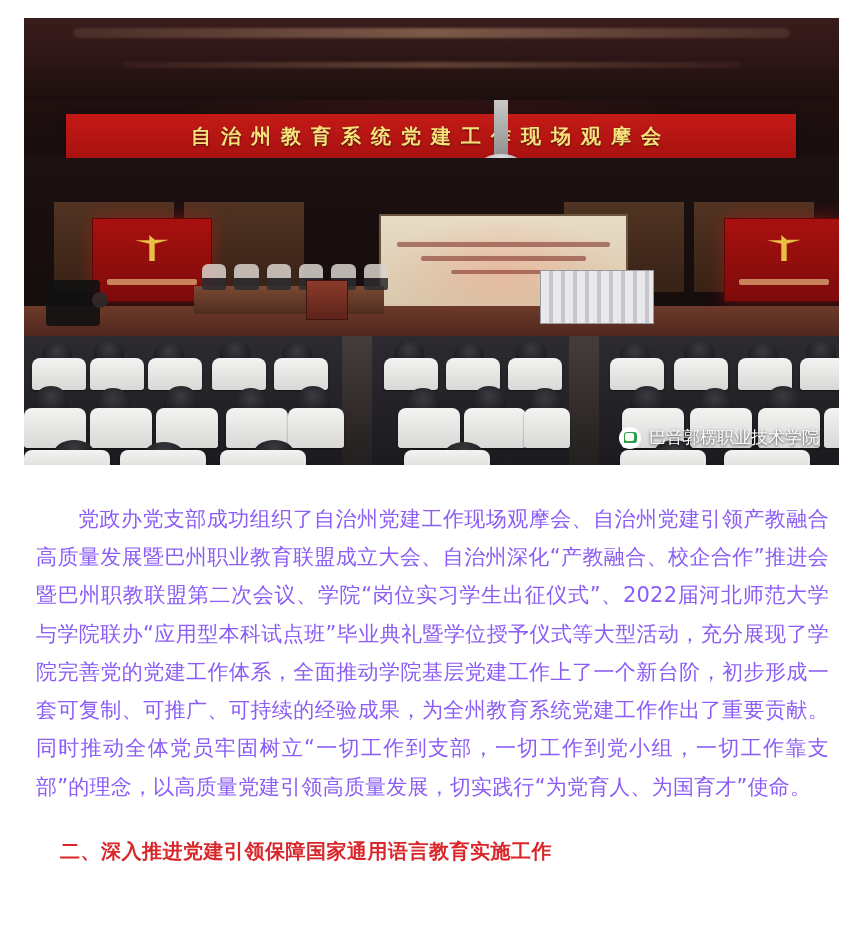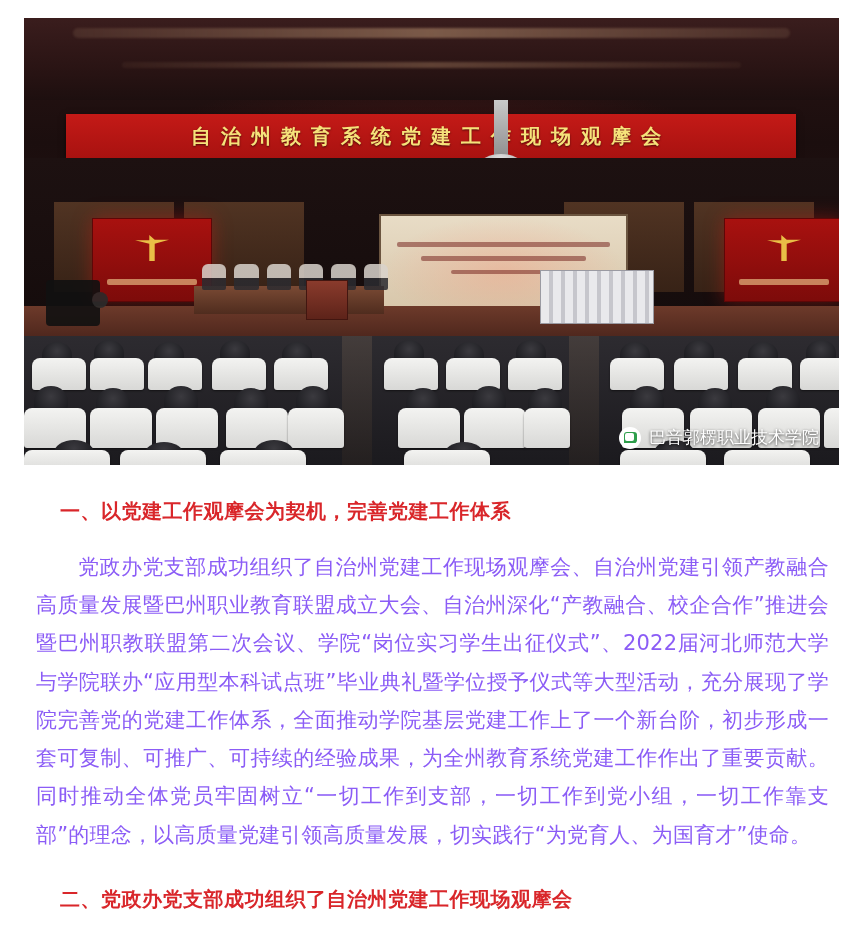--- a/index.html
+++ b/index.html
@@ -402,18 +402,17 @@
 
       <div class="wm">
         <span class="wm-logo"></span>
         <span class="wm-text">巴音郭楞职业技术学院</span>
       </div>
 
     </div>
   </div>
 
   <div class="article">
-    <div class="h-red">一、以党建工作观摩会为契机，完善党建工作体系</div>
     <div class="para">党政办党支部成功组织了自治州党建工作现场观摩会、自治州党建引领产教融合高质量发展暨巴州职业教育联盟成立大会、自治州深化“产教融合、校企合作”推进会暨巴州职教联盟第二次会议、学院“岗位实习学生出征仪式”、2022届河北师范大学与学院联办“应用型本科试点班”毕业典礼暨学位授予仪式等大型活动，充分展现了学院完善党的党建工作体系，全面推动学院基层党建工作上了一个新台阶，初步形成一套可复制、可推广、可持续的经验成果，为全州教育系统党建工作作出了重要贡献。同时推动全体党员牢固树立“一切工作到支部，一切工作到党小组，一切工作靠支部”的理念，以高质量党建引领高质量发展，切实践行“为党育人、为国育才”使命。</div>
-    <div class="h-red second">二、党政办党支部成功组织了自治州党建工作现场观摩会</div>
+    <div class="h-red second">二、深入推进党建引领保障国家通用语言教育实施工作</div>
   </div>
 
 </div>
 
 </body></html>

